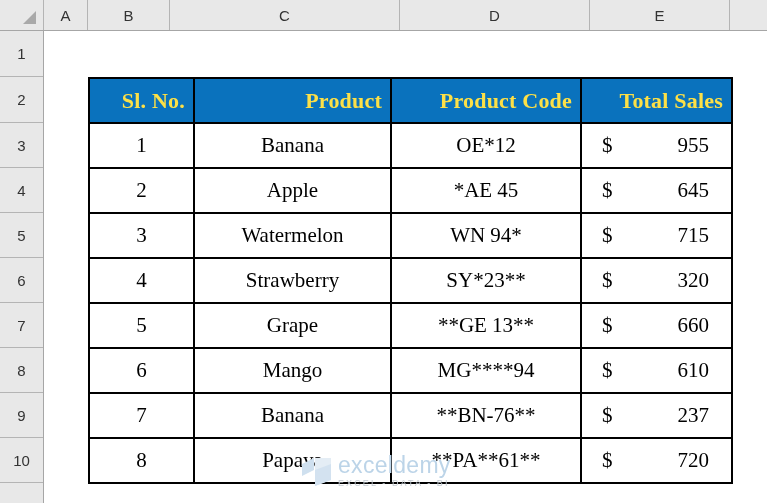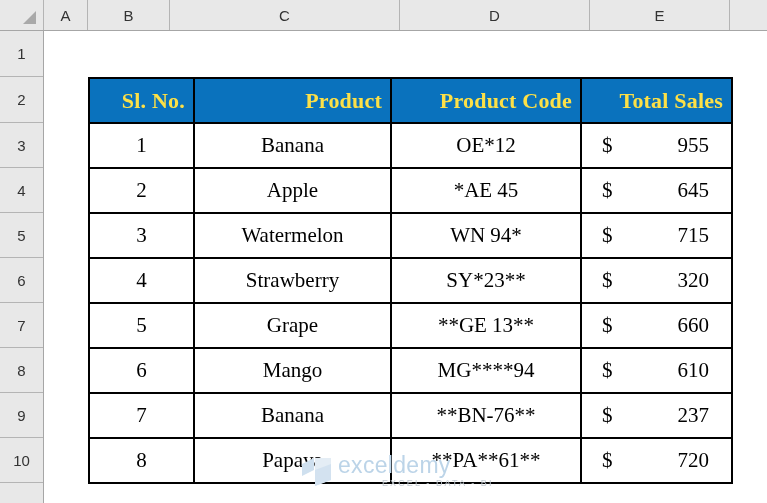--- a/index.html
+++ b/index.html
@@ -179,21 +179,20 @@
     color: #bcd4e8;
     line-height: 24px;
     letter-spacing: 0.3px;
   }
   #wm-tag {
     font-family: "Liberation Sans", sans-serif;
     font-size: 9px;
     color: #c3cbd2;
     letter-spacing: 2.1px;
     line-height: 12px;
-    margin-left: 44px;
   }
 </style>
 </head>
 <body>
 
 <div id="sheet">
 
   <div id="col-headers">
     <div class="col-head" id="corner-box">
       <div id="corner-triangle"></div>

